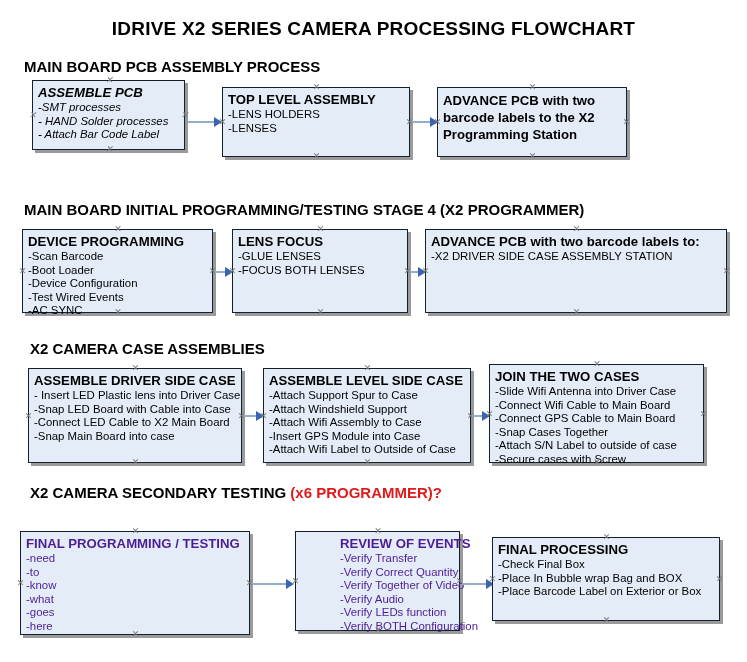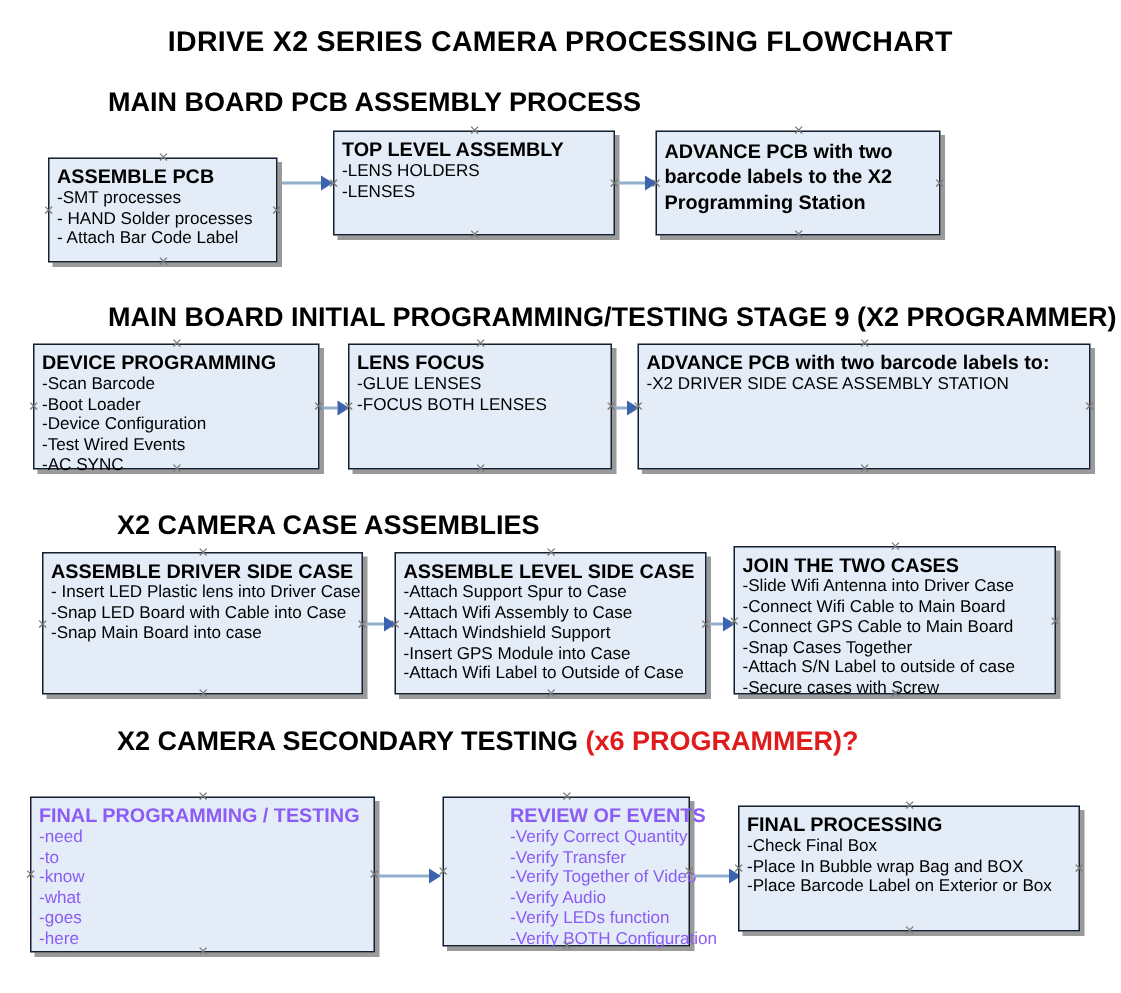--- a/index.html
+++ b/index.html
@@ -18,25 +18,24 @@
     left:0;right:0;top:18px;
     text-align:center;
     font-size:19px;
     font-weight:bold;
     letter-spacing:.2px;
     color:#000;
   }
 
   .section-head{
     position:absolute;
-    font-size:18px;
+    font-size:15px;
     font-weight:bold;
     color:#000;
     white-space:nowrap;
-    margin-left:48px;
   }
   .section-head .accent{ color:#e01b1b; }
 
   
   .box{
     position:absolute;
     background:#e4ecf7;
     border:1.3px solid #15202e;
     box-shadow:3px 3px 0 0 #9a9a9a;
     box-sizing:border-box;
@@ -50,21 +49,21 @@
     white-space:nowrap;
     margin-bottom:1px;
   }
   .box .li{
     font-size:11.4px;
     line-height:13.6px;
     white-space:nowrap;
   }
   .box.wrap .ttl,.box.wrap .li{white-space:normal;}
 
-  .box.red .ttl,.box.red .li{color:#8b5cf6;}
+  .box.red .ttl,.box.red .li{color:#4c1d95;}
   .box.red{border-color:#15202e;}
 
   
   .box.titleonly .ttl{
     line-height:17px;
     white-space:normal;
   }
 
   
   .conn{
@@ -112,21 +111,21 @@
 <body>
 
 <div id="canvas">
 
   <div class="doc-title">IDRIVE X2  SERIES CAMERA PROCESSING FLOWCHART</div>
 
   <div class="section-head" style="left:24px;top:58px;">
     <span>MAIN BOARD PCB ASSEMBLY PROCESS</span>
   </div>
 
-  <div class="box" style="left:32px;top:105px;width:153px;height:70px;">
+  <div class="box" style="left:32px;top:80px;width:153px;height:70px;font-style:italic;">
     <div class="ttl">ASSEMBLE PCB</div>
     <div class="li">-SMT processes</div>
     <div class="li">- HAND Solder processes</div>
     <div class="li">- Attach Bar Code Label</div>
     <span class="hx" style="left:50%;top:-5px;margin-left:-4px;"></span>
     <span class="hx" style="left:-5px;top:50%;margin-top:-4px;"></span>
     <span class="hx" style="right:-5px;top:50%;margin-top:-4px;"></span>
     <span class="hx" style="left:50%;bottom:-5px;margin-left:-4px;"></span>
   </div>
 
@@ -152,21 +151,21 @@
 
   <div class="box titleonly wrap" style="left:437px;top:87px;width:190px;height:70px;">
     <div class="ttl">ADVANCE PCB with two barcode labels to the  X2 Programming Station</div>
     <span class="hx" style="left:50%;top:-5px;margin-left:-4px;"></span>
     <span class="hx" style="left:-5px;top:50%;margin-top:-4px;"></span>
     <span class="hx" style="right:-5px;top:50%;margin-top:-4px;"></span>
     <span class="hx" style="left:50%;bottom:-5px;margin-left:-4px;"></span>
   </div>
 
   <div class="section-head" style="left:24px;top:201px;">
-    <span>MAIN BOARD INITIAL PROGRAMMING/TESTING STAGE 9 (X2 PROGRAMMER)</span>
+    <span>MAIN BOARD INITIAL PROGRAMMING/TESTING STAGE 4 (X2 PROGRAMMER)</span>
   </div>
 
   <div class="box" style="left:22px;top:229px;width:191px;height:84px;">
     <div class="ttl">DEVICE PROGRAMMING</div>
     <div class="li">-Scan Barcode</div>
     <div class="li">-Boot Loader</div>
     <div class="li">-Device Configuration</div>
     <div class="li">-Test Wired Events</div>
     <div class="li">-AC SYNC</div>
     <span class="hx" style="left:50%;top:-5px;margin-left:-4px;"></span>
@@ -205,37 +204,38 @@
   </div>
 
   <div class="section-head" style="left:30px;top:340px;">
     <span>X2 CAMERA CASE ASSEMBLIES</span>
   </div>
 
   <div class="box" style="left:28px;top:368px;width:214px;height:95px;">
     <div class="ttl">ASSEMBLE DRIVER SIDE CASE</div>
     <div class="li">- Insert LED Plastic lens into Driver Case</div>
     <div class="li">-Snap LED Board with Cable into Case</div>
+    <div class="li">-Connect LED Cable to X2 Main Board</div>
     <div class="li">-Snap Main Board into case</div>
     <span class="hx" style="left:50%;top:-5px;margin-left:-4px;"></span>
     <span class="hx" style="left:-5px;top:50%;margin-top:-4px;"></span>
     <span class="hx" style="right:-5px;top:50%;margin-top:-4px;"></span>
     <span class="hx" style="left:50%;bottom:-5px;margin-left:-4px;"></span>
   </div>
 
   <div class="conn" style="left:244px;top:411px;width:20px;">
     <div class="shaft"></div>
     <div class="head"></div>
   </div>
 
   <div class="box" style="left:263px;top:368px;width:208px;height:95px;">
     <div class="ttl">ASSEMBLE LEVEL SIDE CASE</div>
     <div class="li">-Attach Support Spur to Case</div>
+    <div class="li">-Attach Windshield Support</div>
     <div class="li">-Attach Wifi Assembly to Case</div>
-    <div class="li">-Attach Windshield Support</div>
     <div class="li">-Insert GPS Module into Case</div>
     <div class="li">-Attach Wifi Label to Outside of Case</div>
     <span class="hx" style="left:50%;top:-5px;margin-left:-4px;"></span>
     <span class="hx" style="left:-5px;top:50%;margin-top:-4px;"></span>
     <span class="hx" style="right:-5px;top:50%;margin-top:-4px;"></span>
     <span class="hx" style="left:50%;bottom:-5px;margin-left:-4px;"></span>
   </div>
 
   <div class="conn" style="left:473px;top:411px;width:17px;">
     <div class="shaft"></div>
@@ -275,22 +275,22 @@
     <span class="hx" style="left:50%;bottom:-5px;margin-left:-4px;"></span>
   </div>
 
   <div class="conn" style="left:252px;top:579px;width:42px;">
     <div class="shaft"></div>
     <div class="head"></div>
   </div>
 
   <div class="box red" style="left:295px;top:531px;width:165px;height:100px;padding-left:44px;">
     <div class="ttl">REVIEW OF EVENTS</div>
+    <div class="li">-Verify Transfer</div>
     <div class="li">-Verify Correct Quantity</div>
-    <div class="li">-Verify Transfer</div>
     <div class="li">-Verify Together of Video</div>
     <div class="li">-Verify Audio</div>
     <div class="li">-Verify LEDs function</div>
     <div class="li">-Verify BOTH Configuration</div>
     <span class="hx" style="left:50%;top:-5px;margin-left:-4px;"></span>
     <span class="hx" style="left:-5px;top:50%;margin-top:-4px;"></span>
     <span class="hx" style="right:-5px;top:50%;margin-top:-4px;"></span>
     <span class="hx" style="left:50%;bottom:-5px;margin-left:-4px;"></span>
   </div>
 

